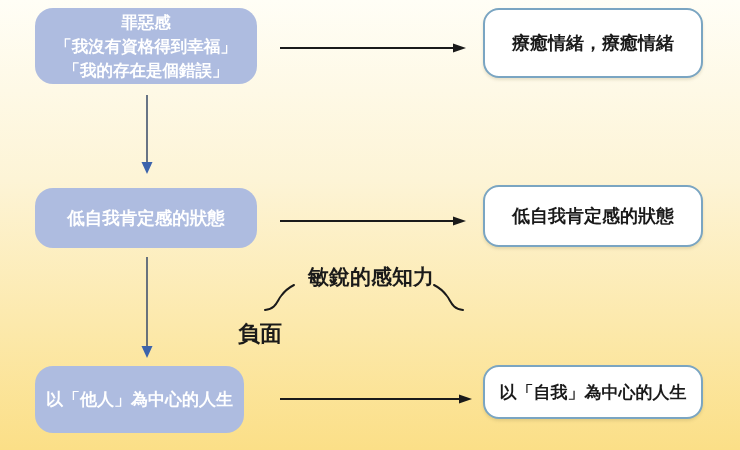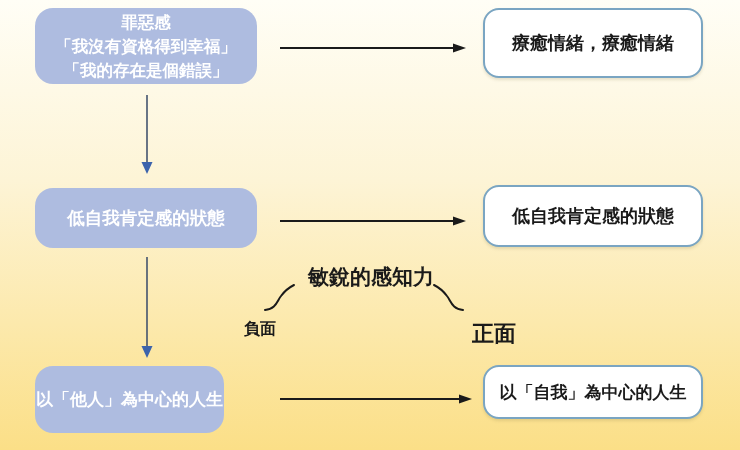--- a/index.html
+++ b/index.html
@@ -35,21 +35,21 @@
   }
   .white-box {
     background: var(--box-white, #ffffff);
     color: var(--text-dark, #1a1a1a);
     border: 2px solid var(--box-white-border, #7aa5c2);
     border-radius: 16px;
     box-shadow: 0 2px 3px rgba(120, 110, 60, 0.18);
   }
   .box-l1 { left: 35px; top: 8px;   width: 222px; height: 76px; font-size: 16.5px; line-height: 24px; }
   .box-l2 { left: 35px; top: 188px; width: 222px; height: 60px; font-size: 17.5px; }
-  .box-l3 { left: 35px; top: 366px; width: 189px; height: 67px; font-size: 17px; }
+  .box-l3 { left: 35px; top: 366px; width: 209px; height: 67px; font-size: 17px; }
   .box-r1 { left: 483px; top: 8px;   width: 220px; height: 70px; font-size: 18px; }
   .box-r2 { left: 483px; top: 185px; width: 220px; height: 62px; font-size: 18px; }
   .box-r3 { left: 483px; top: 365px; width: 220px; height: 54px; font-size: 17px; }
   .line { display: block; }
   svg.overlay {
     position: absolute;
     left: 0; top: 0;
     width: 740px; height: 450px;
     pointer-events: none;
   }
@@ -58,21 +58,21 @@
   .v-arrow-line { stroke: var(--varrow-line, #43536e); stroke-width: 1.6; fill: none; }
   .v-arrow-head { fill: var(--varrow-head, #3c63ac); }
   .brace-curve { stroke: var(--arrow-black, #1a1a1a); stroke-width: 2; fill: none; stroke-linecap: round; }
   .float-label {
     position: absolute;
     color: var(--text-dark, #1a1a1a);
     font-weight: 700;
     text-align: center;
   }
   .center-label { left: 296px; top: 263px; width: 150px; font-size: 21px; }
-  .negative-label { left: 232px; top: 319px; width: 56px; font-size: 16px; }
+  .negative-label { left: 232px; top: 319px; width: 56px; font-size: 22px; }
   .positive-label { left: 466px; top: 319px; width: 56px; font-size: 22px; }
 </style>
 </head>
 <body>
 
 <div class="canvas">
 
   <div class="box lav-box box-l1">
     <span class="line">罪惡感</span>
     <span class="line">「我沒有資格得到幸福」</span>
@@ -122,15 +122,14 @@
       <line class="v-arrow-line" x1="147" y1="257" x2="147" y2="348"></line>
       <polygon class="v-arrow-head" points="147,358 141.5,346 152.5,346"></polygon>
     </g>
 
     <path class="brace-curve" d="M265,310 C276,309 277,301 281,296 C284,292 288,288 294,285"></path>
     <path class="brace-curve" d="M434,285 C440,288 444,292 447,296 C451,301 452,309 463,310"></path>
   </svg>
 
   <div class="float-label center-label">敏銳的感知力</div>
   <div class="float-label negative-label">負面</div>
-  <div class="float-label positive-label">正面</div>
 
 </div>
 
 </body></html>

